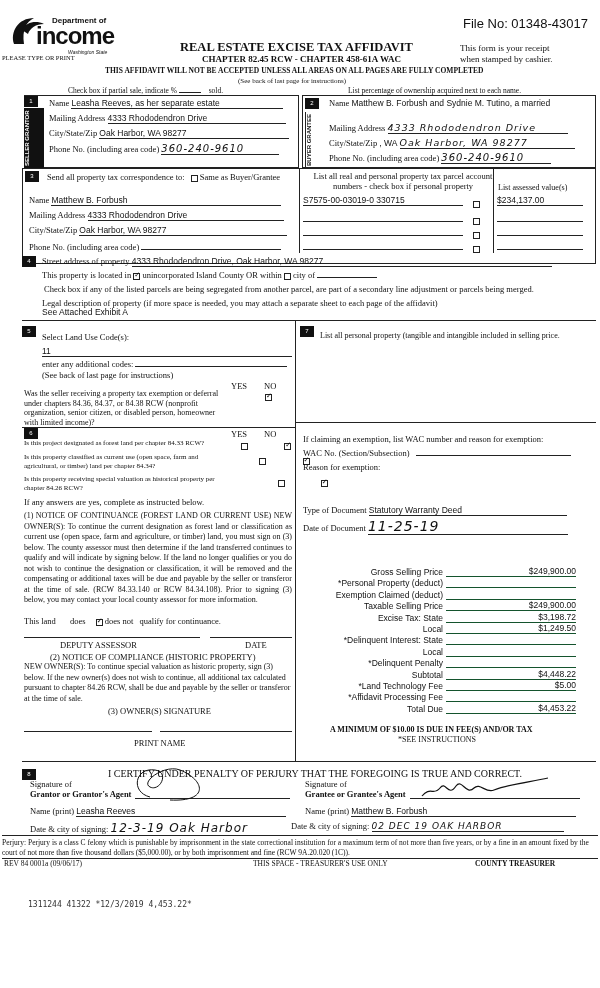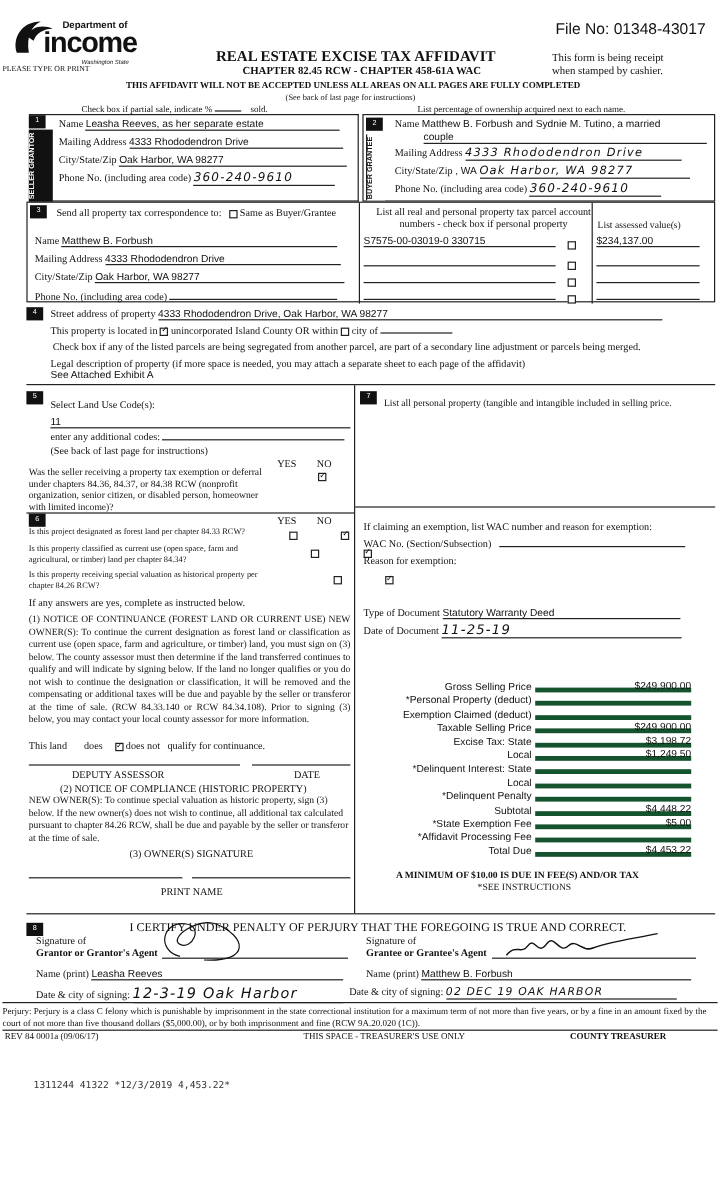--- a/index.html
+++ b/index.html
@@ -26,21 +26,21 @@
   .cb {
     display: inline-block; width: 7px; height: 7px; border: 1px solid #222;
     vertical-align: middle; position: relative; background: #fff;
   }
   .cb.checked::after {
     content: "✓"; position: absolute; left: 0px; top: -3px; font-size: 7px; font-family: "DejaVu Sans", sans-serif;
   }
   .row { position: absolute; white-space: nowrap; }
   .val { font-family: "Liberation Sans", sans-serif; font-size: 8.5px; }
   .fee-label { position: absolute; text-align: right; width: 150px; font-family: "Liberation Sans", sans-serif; font-size: 8.5px; }
-  .fee-val { position: absolute; text-align: right; width: 130px; border-bottom: 4px solid #14532d; font-family: "Liberation Sans", sans-serif; font-size: 8.5px; height: 11px; line-height: 11px; }
+  .fee-val { position: absolute; text-align: right; width: 130px; border-bottom: 1px solid #14532d; font-family: "Liberation Sans", sans-serif; font-size: 8.5px; height: 11px; line-height: 11px; }
   .para { position: absolute; font-size: 8px; line-height: 10.5px; }
 </style>
 </head>
 <body>
 
 
 
 
 <div class="abs" style="left:6px;top:10px;width:120px;height:45px;">
   <svg class="abs" style="left:2px;top:4px;" width="40" height="36" viewBox="0 0 40 36">
@@ -48,21 +48,21 @@
     <path d="M14 16 C18 8 28 6 36 10 C28 10 22 14 20 20 Z" fill="#111"></path>
   </svg>
   <div class="abs sans" style="left:46px;top:6px;font-size:8px;font-weight:bold;">Department of</div>
   <div class="abs sans" style="left:30px;top:12px;font-size:24px;font-weight:bold;letter-spacing:-1px;">income</div>
   <div class="abs sans" style="left:62px;top:39px;font-size:5px;font-style:italic;">Washington State</div>
 </div>
 <div class="abs sans" style="right:12px;top:16px;font-size:13px;">File No: 01348-43017</div>
 <div class="abs" style="left:2px;top:54px;font-size:6.5px;">PLEASE TYPE OR PRINT</div>
 <div class="abs" style="left:180px;top:40px;font-size:12.5px;font-weight:bold;">REAL ESTATE EXCISE TAX AFFIDAVIT</div>
 <div class="abs" style="left:202px;top:54px;font-size:9px;font-weight:bold;">CHAPTER 82.45 RCW - CHAPTER 458-61A WAC</div>
-<div class="abs" style="left:460px;top:43px;font-size:9px;">This form is being receipt</div>
+<div class="abs" style="left:460px;top:43px;font-size:9px;">This form is your receipt</div>
 <div class="abs" style="left:460px;top:54px;font-size:9px;">when stamped by cashier.</div>
 <div class="abs" style="left:105px;top:66px;font-size:7.5px;font-weight:bold;">THIS AFFIDAVIT WILL NOT BE ACCEPTED UNLESS ALL AREAS ON ALL PAGES ARE FULLY COMPLETED</div>
 <div class="abs" style="left:238px;top:77px;font-size:7px;">(See back of last page for instructions)</div>
 <div class="abs" style="left:68px;top:86px;font-size:7.5px;">
   <span>Check box if partial sale, indicate %</span>
   <span style="display:inline-block;width:22px;border-bottom:1px solid #222;"></span>
   <span style="margin-left:6px;">sold.</span>
 </div>
 <div class="abs" style="left:348px;top:86px;font-size:7.5px;">List percentage of ownership acquired next to each name.</div>
 
@@ -89,38 +89,37 @@
 </div>
 
 
 <div class="abs box" style="left:302px;top:95px;width:294px;height:73px;">
   <div class="badge" style="left:2px;top:2px;">2</div>
   <div class="vtab" style="left:2px;top:16px;width:16px;height:55px;">BUYER GRANTEE</div>
   <div class="row" style="left:26px;top:2px;">
     <span>Name</span>
     <span class="val">Matthew B. Forbush and Sydnie M. Tutino, a married</span>
   </div>
-  <div class="row val line" style="left:50px;top:13px;width:236px;">couple</div>
   <div class="row" style="left:26px;top:26px;">
     <span>Mailing Address</span>
     <span class="hand line" style="display:inline-block;width:180px;font-size:9.5px;">4333 Rhododendron Drive</span>
   </div>
   <div class="row" style="left:26px;top:41px;">
     <span>City/State/Zip</span>
     <span class="val">, WA</span>
     <span class="hand line" style="display:inline-block;width:175px;font-size:9.5px;">Oak Harbor, WA 98277</span>
   </div>
   <div class="row" style="left:26px;top:56px;">
     <span>Phone No. (including area code)</span>
     <span class="hand line" style="display:inline-block;width:110px;font-size:10px;">360-240-9610</span>
   </div>
 </div>
 
 
-<div class="abs box" style="left:22px;top:168px;width:574px;height:84px;">
+<div class="abs box" style="left:22px;top:168px;width:574px;height:96px;">
   <div class="badge" style="left:2px;top:2px;">3</div>
   <div class="row" style="left:24px;top:3px;">
     <span>Send all property tax correspondence to:</span>
     <span class="cb" style="margin-left:4px;"></span>
     <span>Same as Buyer/Grantee</span>
   </div>
   <div class="row" style="left:6px;top:26px;">
     <span>Name</span>
     <span class="val line" style="display:inline-block;width:230px;">Matthew B. Forbush</span>
   </div>
@@ -244,21 +243,21 @@
   <span>WAC No. (Section/Subsection)</span>
   <span style="display:inline-block;width:155px;border-bottom:1px solid #222;margin-left:4px;"></span>
 </div>
 <div class="row" style="left:303px;top:462px;">Reason for exemption:</div>
 <div class="row" style="left:303px;top:505px;">
   <span>Type of Document</span>
   <span class="val line" style="display:inline-block;width:198px;">Statutory Warranty Deed</span>
 </div>
 <div class="row" style="left:303px;top:518px;">
   <span>Date of Document</span>
-  <span class="hand line" style="display:inline-block;width:200px;font-size:11px;">11-25-19</span>
+  <span class="hand line" style="display:inline-block;width:200px;font-size:14px;">11-25-19</span>
 </div>
 
 
 <div id="fees">
     <div class="fee-label" style="left: 293px; top: 567px;">Gross Selling Price</div>
     <div class="fee-val" style="left: 446px; top: 566px;">$249,900.00</div>
     <div class="fee-label" style="left: 293px; top: 578px;">*Personal Property (deduct)</div>
     <div class="fee-val" style="left: 446px; top: 577px;"></div>
     <div class="fee-label" style="left: 293px; top: 590px;">Exemption Claimed (deduct)</div>
     <div class="fee-val" style="left: 446px; top: 589px;"></div>
@@ -269,21 +268,21 @@
     <div class="fee-label" style="left: 293px; top: 624px;">Local</div>
     <div class="fee-val" style="left: 446px; top: 623px;">$1,249.50</div>
     <div class="fee-label" style="left: 293px; top: 635px;">*Delinquent Interest:  State</div>
     <div class="fee-val" style="left: 446px; top: 634px;"></div>
     <div class="fee-label" style="left: 293px; top: 647px;">Local</div>
     <div class="fee-val" style="left: 446px; top: 646px;"></div>
     <div class="fee-label" style="left: 293px; top: 658px;">*Delinquent Penalty</div>
     <div class="fee-val" style="left: 446px; top: 657px;"></div>
     <div class="fee-label" style="left: 293px; top: 670px;">Subtotal</div>
     <div class="fee-val" style="left: 446px; top: 669px;">$4,448.22</div>
-    <div class="fee-label" style="left: 293px; top: 681px;">*State Exemption Fee</div>
+    <div class="fee-label" style="left: 293px; top: 681px;">*Land Technology Fee</div>
     <div class="fee-val" style="left: 446px; top: 680px;">$5.00</div>
     <div class="fee-label" style="left: 293px; top: 692px;">*Affidavit Processing Fee</div>
     <div class="fee-val" style="left: 446px; top: 691px;"></div>
     <div class="fee-label" style="left: 293px; top: 704px;">Total Due</div>
     <div class="fee-val" style="left: 446px; top: 703px;">$4,453.22</div>
   </div>
 <div class="row" style="left:330px;top:725px;font-weight:bold;font-size:8px;">A MINIMUM OF $10.00 IS DUE IN FEE(S) AND/OR TAX</div>
 <div class="row" style="left:398px;top:735px;font-size:8px;">*SEE INSTRUCTIONS</div>
 <div class="abs" style="left:22px;top:761px;width:574px;height:1px;background:#222;"></div>
 

